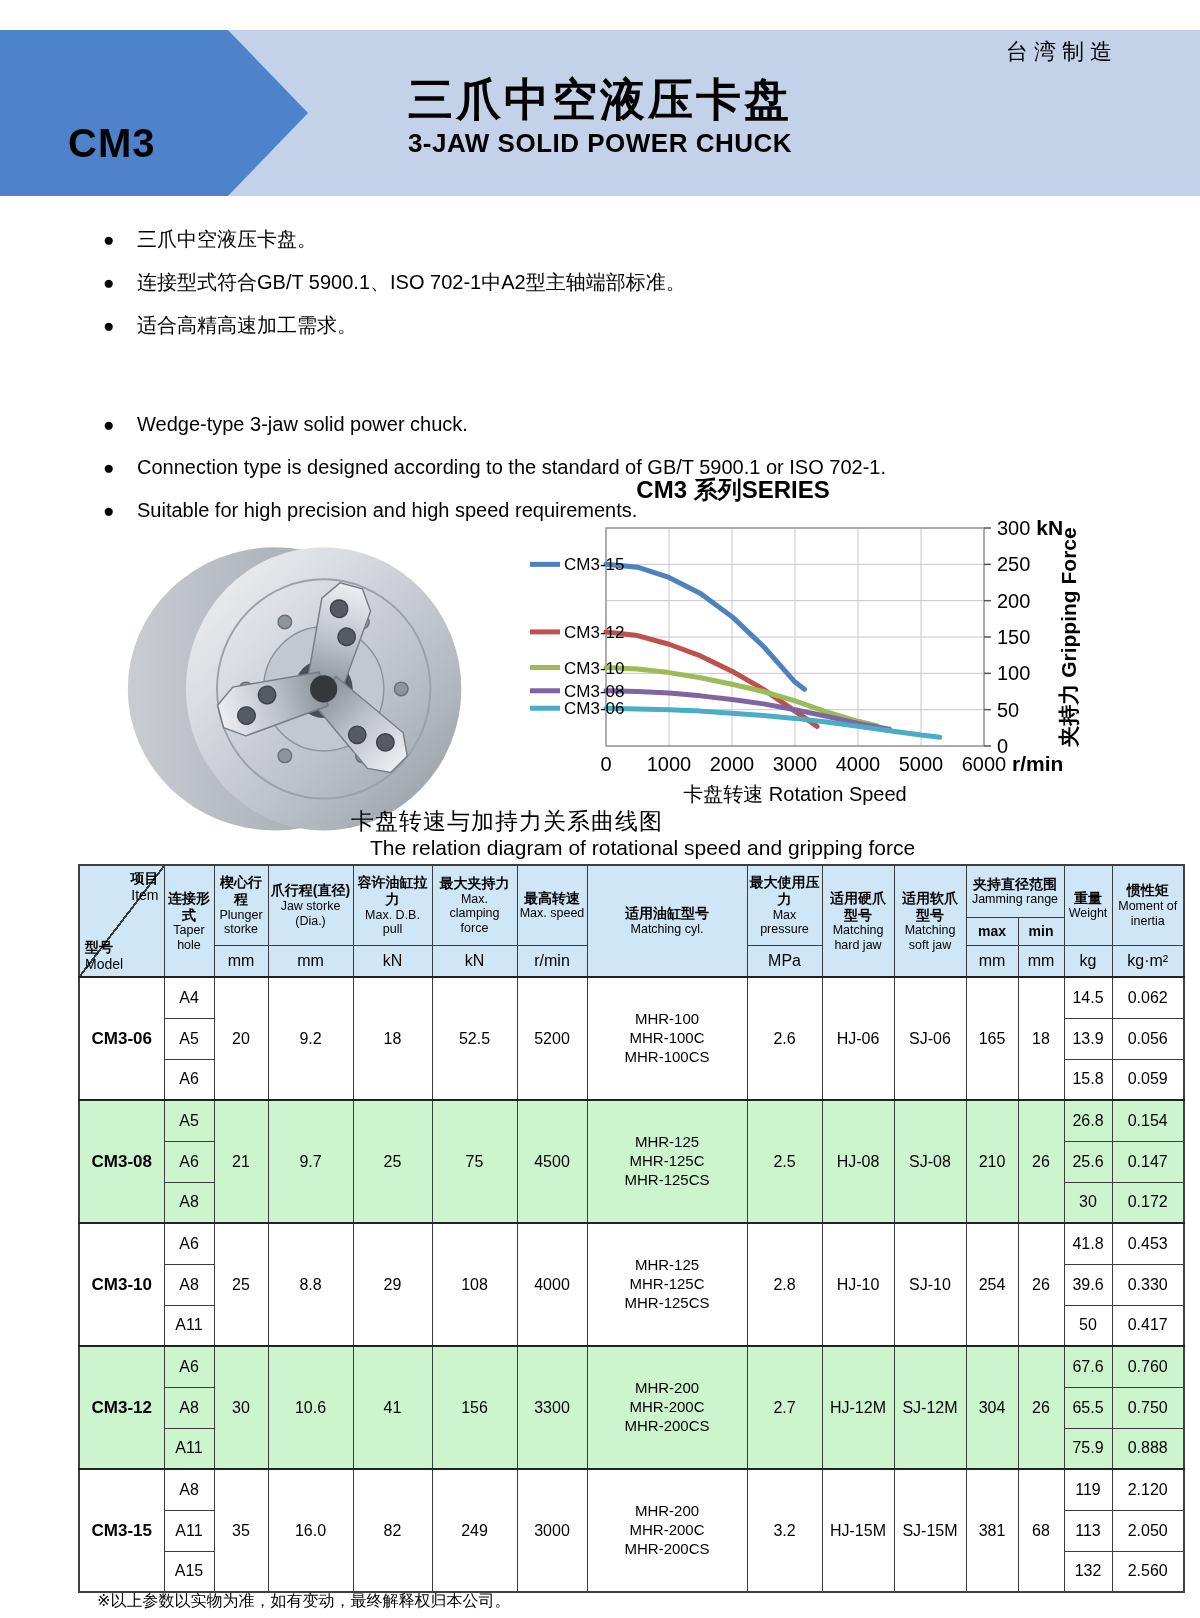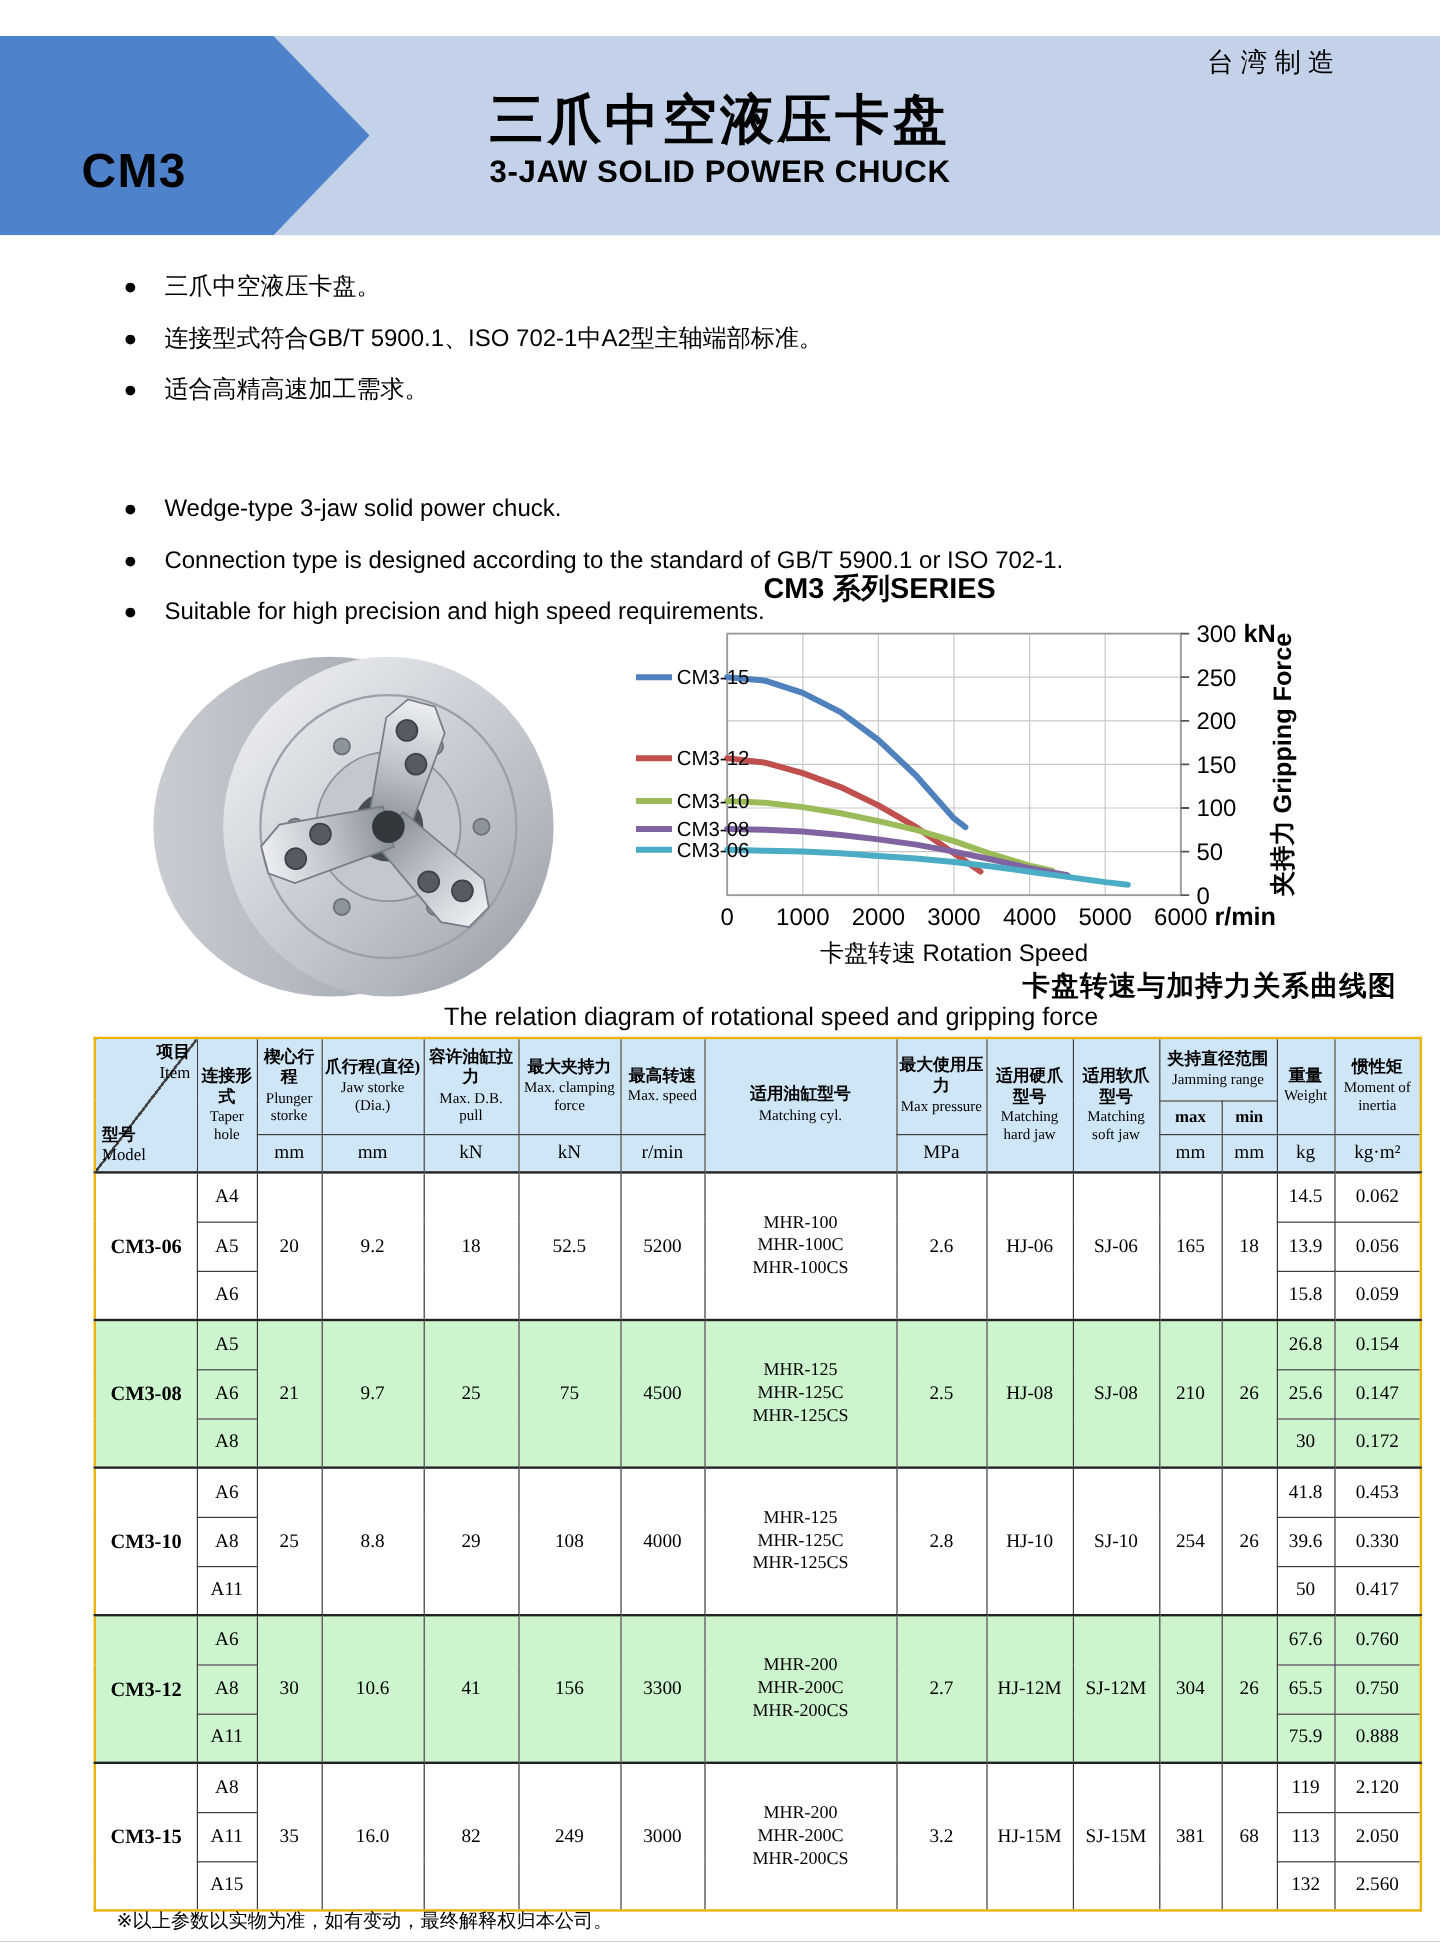--- a/index.html
+++ b/index.html
@@ -22,30 +22,30 @@
   .bullets { position:absolute; left:103px; top:218px; width:900px; }
   .bullet { position:relative; padding-left:34px; font-size:20px; line-height:43px; white-space:nowrap; }
   .bullet::before { content:"●"; position:absolute; left:0; top:0; font-size:19px; }
   .bullet-gap { height:56px; }
 
   
   .photo { position:absolute; left:118px; top:526px; width:388px; height:320px; }
 
   
   .chart { position:absolute; left:518px; top:466px; width:610px; height:348px; }
-  .cap-zh { position:absolute; top:806px; left:364px; width:800px; text-align:right;
-            font-size:23px; font-weight:700; letter-spacing:1px; }
+  .cap-zh { position:absolute; top:806px; left:351px; width:800px; text-align:left;
+            font-size:23px; font-weight:400; letter-spacing:1px; }
   .cap-en { position:absolute; top:836px; left:370px; width:810px; text-align:left; font-size:21px; }
 
   
   .spec-wrap { position:absolute; left:78px; top:864px; width:1105px; }
   table.spec { width:1105px; border-collapse:collapse; table-layout:fixed; }
   table.spec th, table.spec td { border:1px solid #3c3c3c; text-align:center; vertical-align:middle;
         overflow:hidden; padding:1px 2px; }
-  table.spec { border:2px solid #eab308;font-family:Liberation Serif, serif; }
+  table.spec { border:2px solid #404040; }
   thead th { background:#cfe6f7; font-weight:normal; }
   thead tr.h1 { height:52px; } thead tr.h2 { height:28px; } thead tr.h3 { height:32px; }
   tbody tr { height:41px; }
   .zh { display:block; font-size:14px; font-weight:bold; line-height:1.2; }
   .en { display:block; font-size:12.5px; line-height:1.15; }
   .unit { font-size:16px; }
   .sublab { font-size:14px; font-weight:bold; }
   thead { border-bottom:2px solid #222; }
   td.model { font-size:17px; font-weight:bold; }
   td.val { font-size:16px; }

